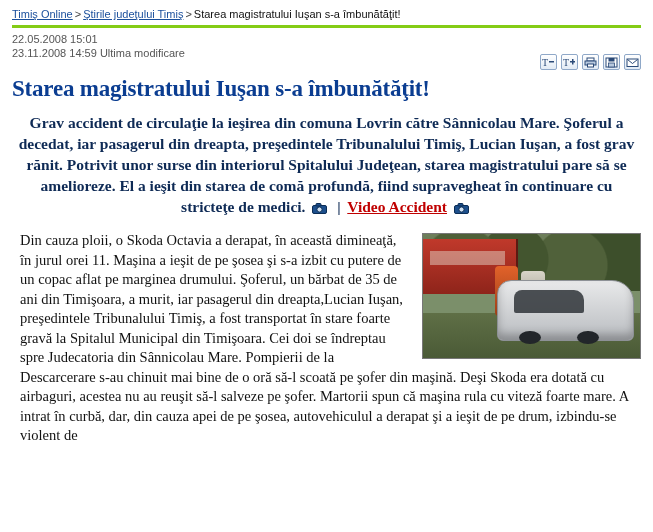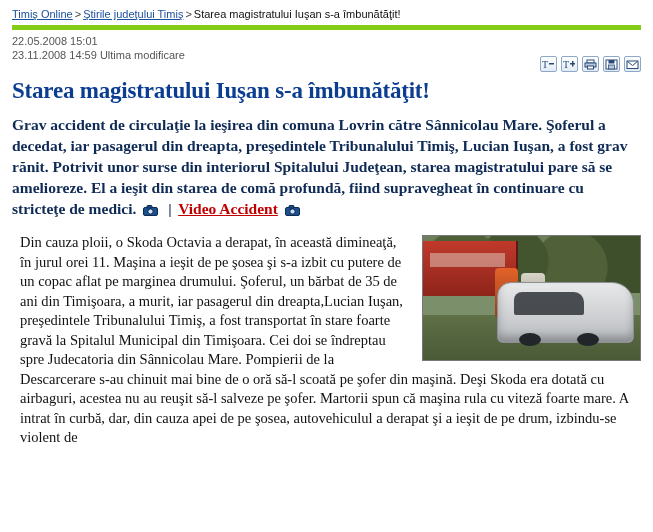--- a/index.html
+++ b/index.html
@@ -21,21 +21,21 @@
     box-sizing: border-box;
     padding: 8px 12px 0 12px;
   }
 
   
   .breadcrumb {
     font-family: "Liberation Sans", sans-serif;
     font-size: 11px;
     color: #222222;
     padding-bottom: 5px;
-    border-bottom: 5px solid #84cc16;
+    border-bottom: 3px solid #84cc16;
     white-space: nowrap;
   }
   .breadcrumb a {
     color: #1a4f9c;
     text-decoration: underline;
   }
   .breadcrumb .sep {
     color: #444444;
     padding: 0 2px;
   }
@@ -104,21 +104,21 @@
   }
 
   
   .lead {
     font-family: "Liberation Serif", serif;
     font-size: 15.5px;
     line-height: 21px;
     color: #0e2a55;
     font-weight: bold;
     margin: 0 0 4px 0;
-    text-align: left;
+    text-align: center;
   }
   .lead .cam {
     display: inline-block;
     vertical-align: -2px;
     margin: 0 3px;
   }
   .lead a.video-link {
     color: #c00000;
     text-decoration: underline;
     font-weight: bold;

